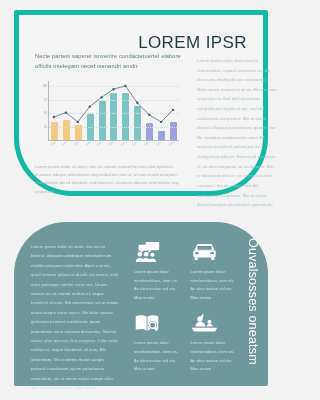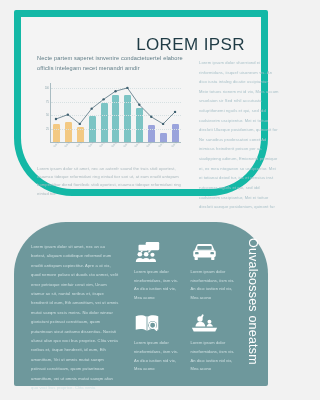--- a/index.html
+++ b/index.html
@@ -10,21 +10,21 @@
     overflow:hidden;
     position:relative;
   }
 
   
   .top-card{
     position:absolute;
     left:14px;top:10px;
     width:254px;height:186px;
     background:#f4f4f4;
-    border:7px solid #14b8a6;
+    border:5px solid #14b8a6;
     border-top-left-radius:2px;
     border-top-right-radius:2px;
     border-bottom-left-radius:58px;
     border-bottom-right-radius:58px;
     box-sizing:border-box;
   }
 
   .title{
     position:absolute;
     right:16px;top:18px;

